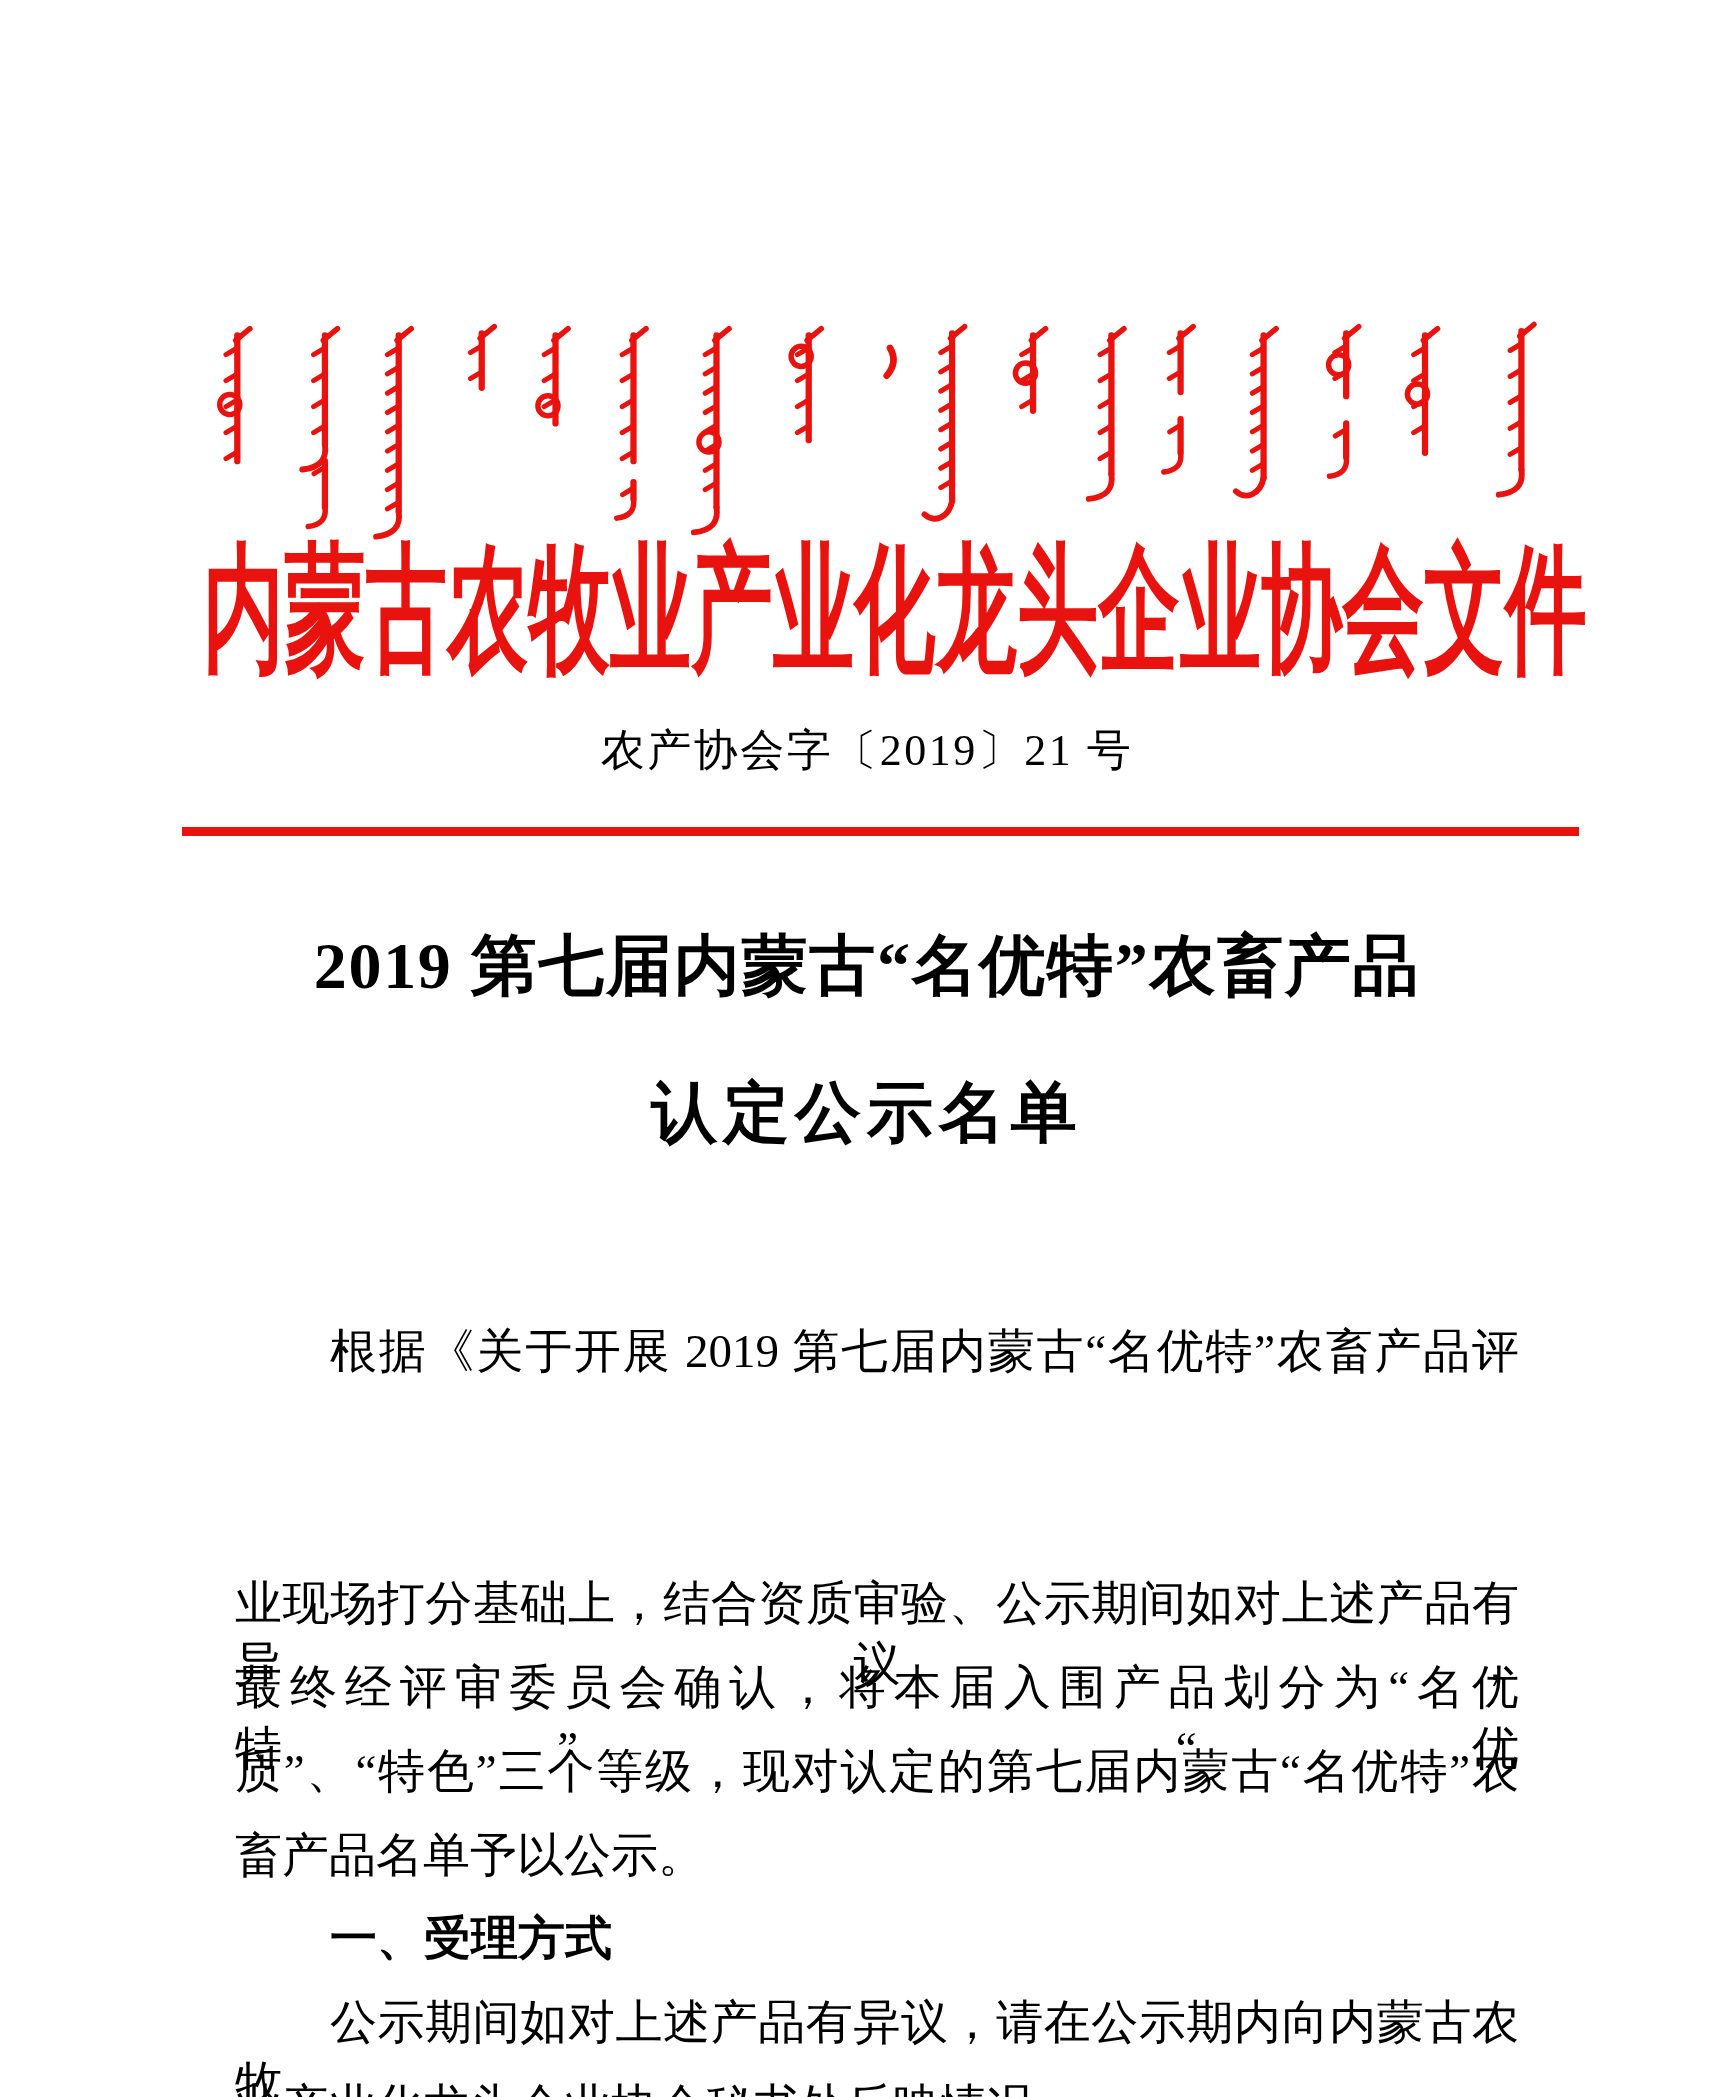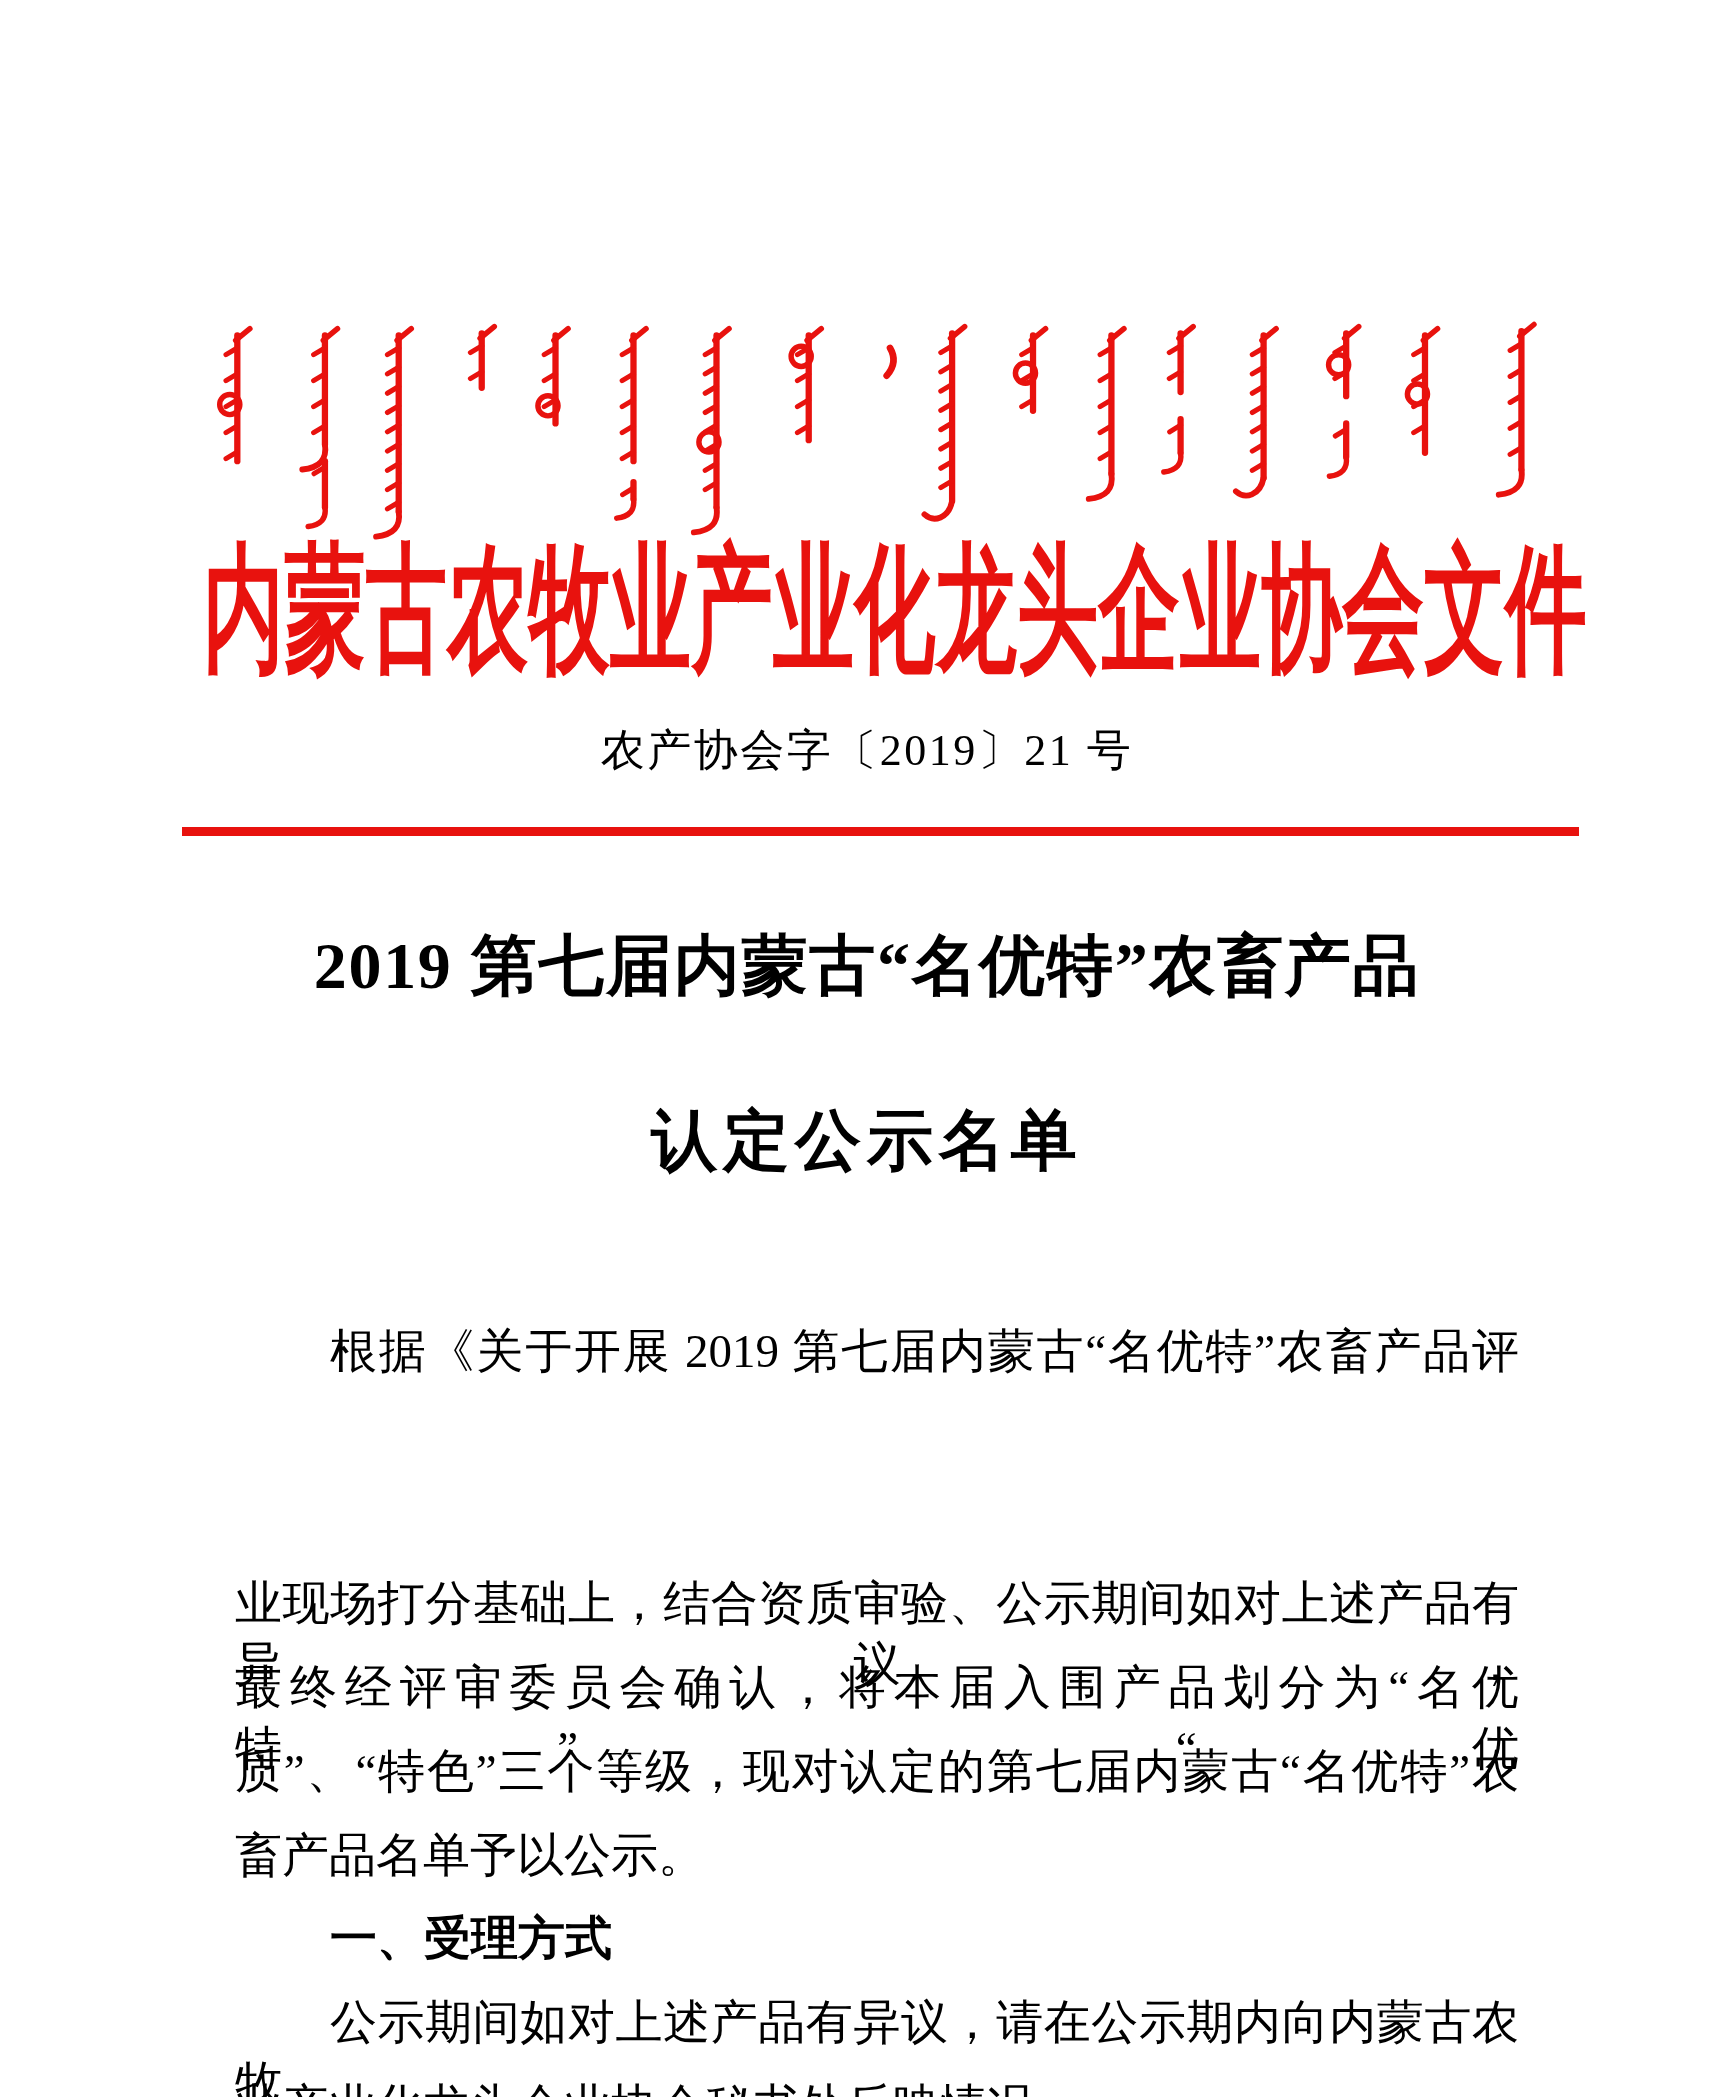--- a/index.html
+++ b/index.html
@@ -27,21 +27,21 @@
     text-align:center;font-size:44px;letter-spacing:2.5px;white-space:nowrap;
   }
   
   .red-rule{position:absolute;left:182px;top:827px;width:1397px;height:9.2px;}
   
   .doc-title{
     position:absolute;left:0;width:100%;text-align:center;
     font-weight:bold;font-size:66px;white-space:nowrap;
   }
   .doc-title.l1{top:921px;letter-spacing:1.7px;}
-  .doc-title.l2{top:1096px;letter-spacing:5.9px;}
+  .doc-title.l2{top:1068px;letter-spacing:5.9px;}
   
   .bline{
     position:absolute;left:235px;width:1284px;
     font-size:47px;line-height:1.3;
   }
   .just{text-align:justify;text-align-last:justify;text-justify:inter-character;}
   .ind{text-indent:95px;}
   .heading{font-weight:bold;}
 </style>
 </head>

